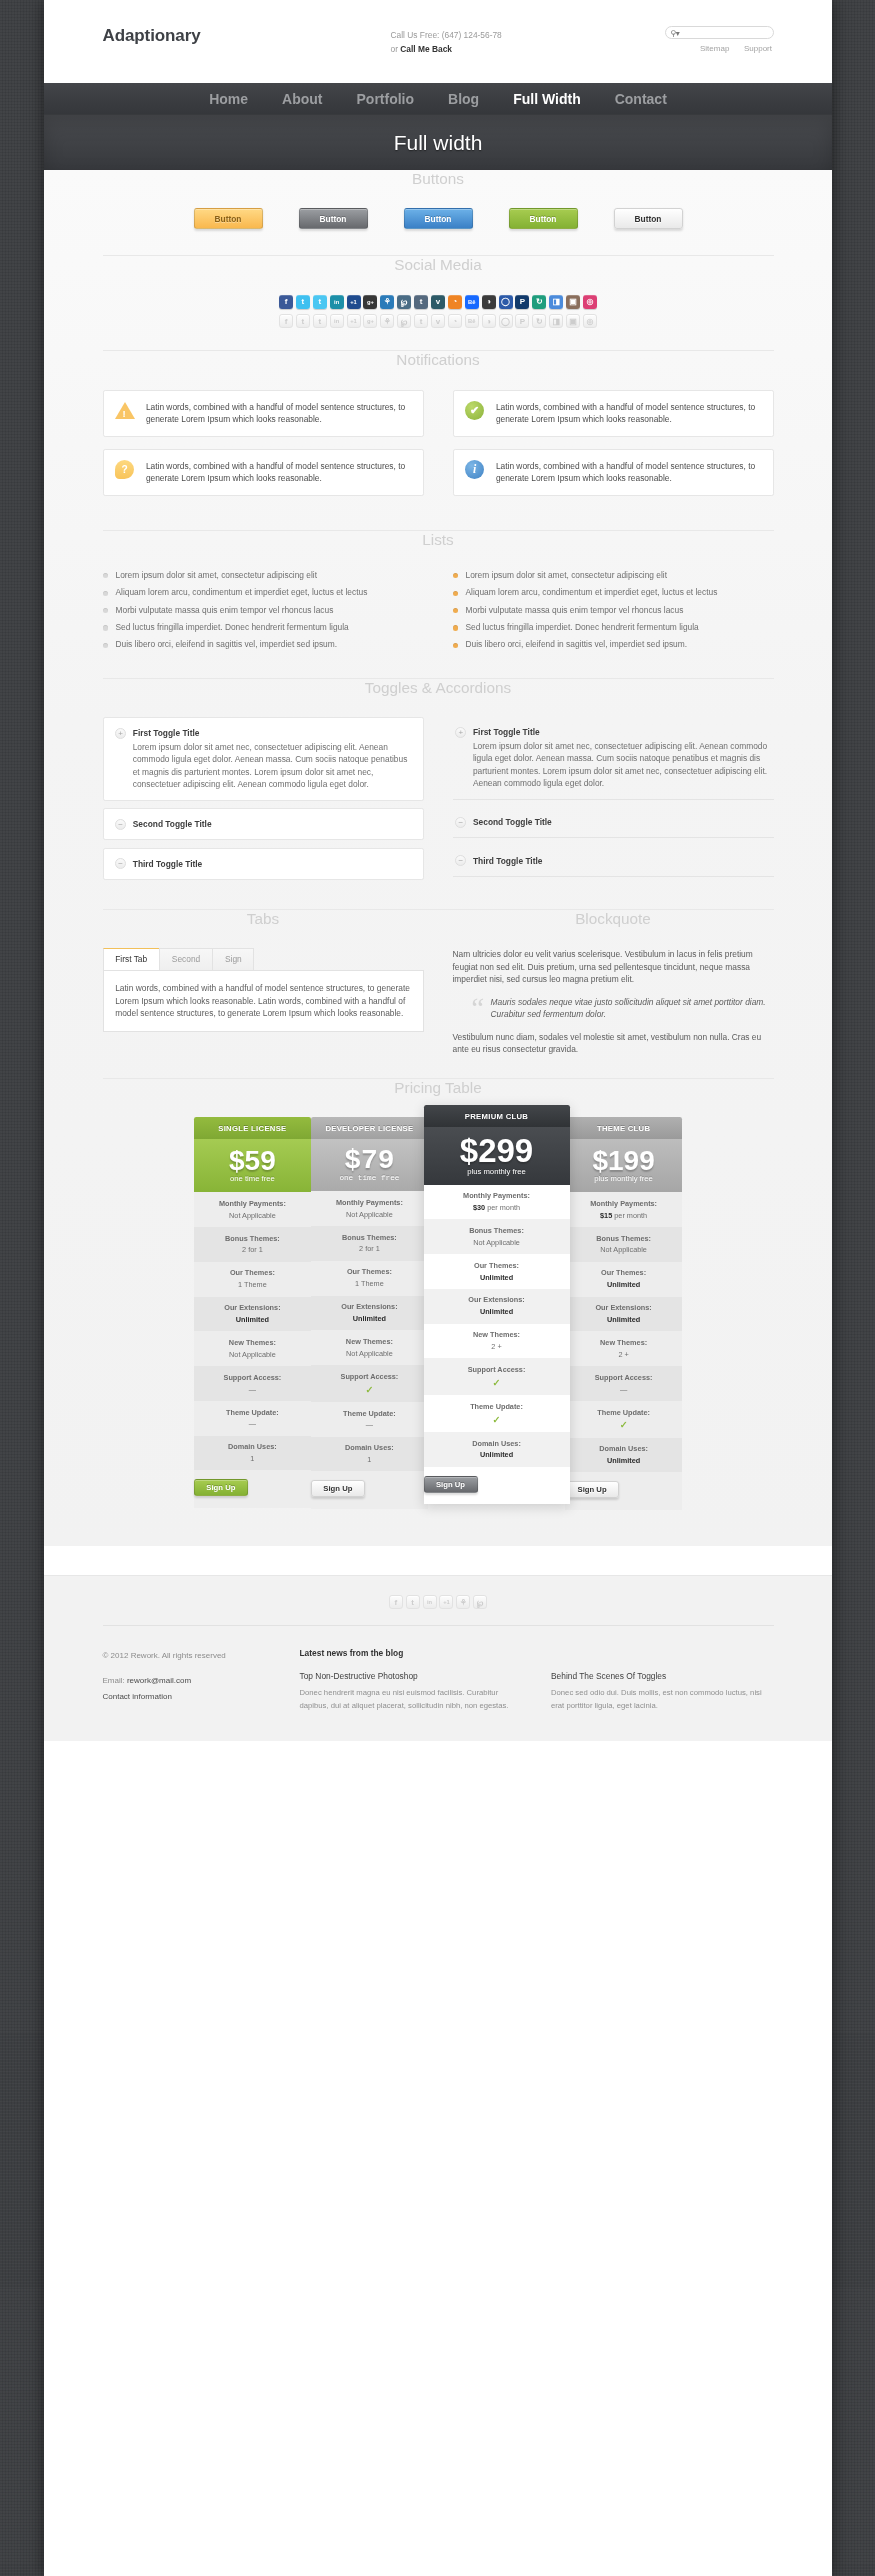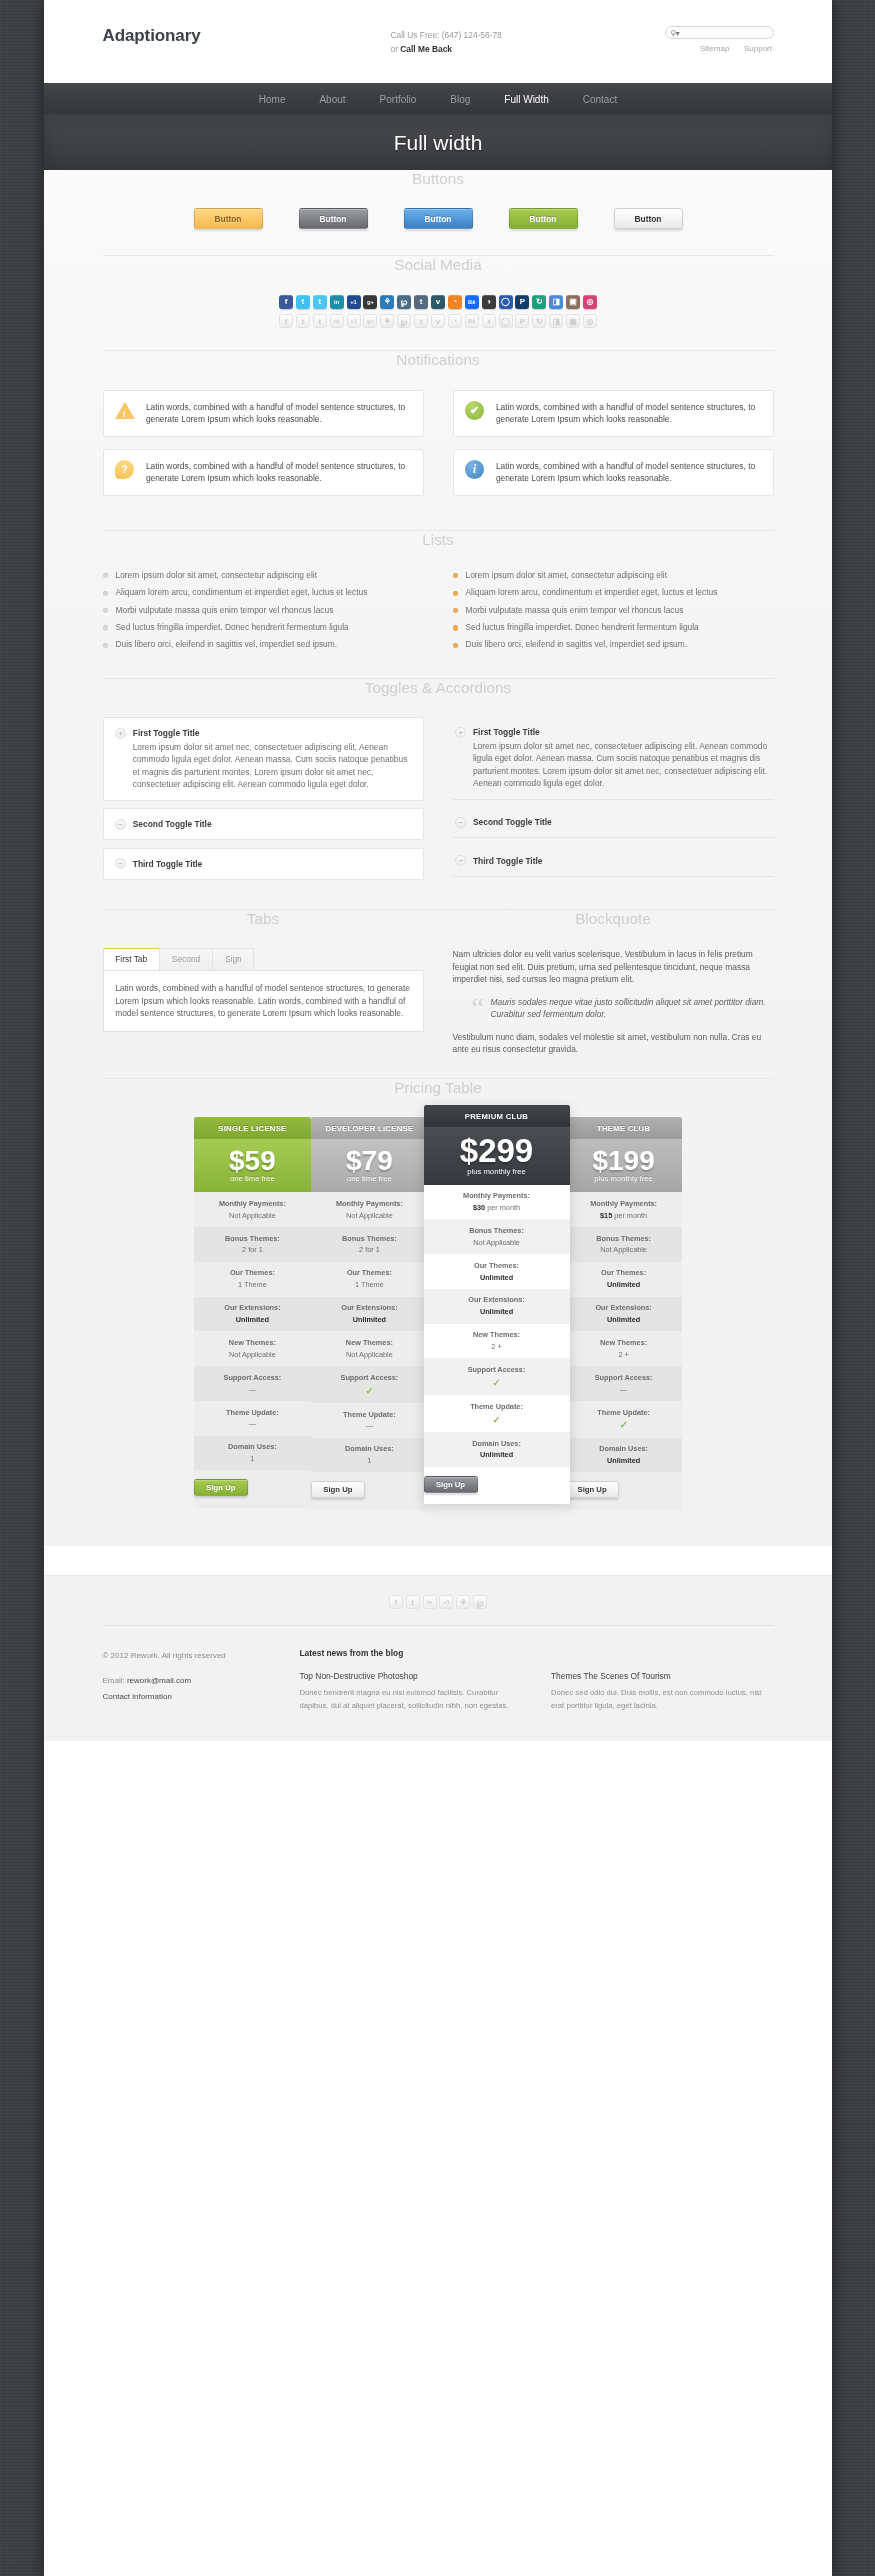--- a/index.html
+++ b/index.html
@@ -28,21 +28,21 @@
   .searchinput { border: 0; outline: 0; background: transparent; position: absolute; left: 19px; top: 1.5px;
      width: 82px; font-size: 7.3px; font-family: inherit; color: #555; }
   .utillinks { position: absolute; right: 1.5px; top: 44px; font-size: 8px; color: #a3a3a3; }
   .utillinks span { margin-left: 12.4px; }
 
   
   .navband { background: linear-gradient(180deg, #44464a 0%, #3b3d41 52%, #35373b 100%); height: 32px;
              border-bottom: 0.7px solid #2c2e31; position: relative; }
   .navband::after { content:""; position:absolute; left:0; right:0; bottom:-0.7px; height:0.7px; background: rgba(255,255,255,.06);}
   .nav { display: flex; justify-content: center; align-items: center; height: 32px; gap: 34px; }
-  .nav a { font-size: 10px; color: #9c9ea1; text-decoration: none; font-weight: normal; }
+  .nav a { font-size: 14px; color: #9c9ea1; text-decoration: none; font-weight: bold; }
   .nav a.active { color: #fff; }
   .hero { background: linear-gradient(180deg, #4a4c50 0%, #3f4145 55%, #37393d 100%);
           height: 55px; display: flex; align-items: center; justify-content: center;
           box-shadow: inset 0 7.3px 19px rgba(0,0,0,.18); }
   .hero h1 { color: #fff; font-size: 21px; font-weight: normal; text-shadow: 0 0.7px 1.5px rgba(0,0,0,.5); }
 
   
   .content { background: linear-gradient(180deg,#fafafa 0%, #f4f4f4 40%, #f2f2f2 100%); padding-bottom: 7.3px; }
   .sec { width: 671px; margin: 0 auto; }
   .sec-title { text-align: center; font-size: 15.3px; color: #cfcfcf; font-weight: normal; margin-bottom: 20.4px; }
@@ -132,21 +132,21 @@
              border-radius: 2.9px; font-size: 7.7px; font-weight: bold; color: #fff;
              text-shadow: 0 -0.7px 0 rgba(0,0,0,.25); border: 0.7px solid rgba(0,0,0,.14);
              box-shadow: 0 1.5px 2.2px rgba(0,0,0,.14), inset 0 0.7px 0 rgba(255,255,255,.35); cursor: pointer;}
   .signbtn.green { background: linear-gradient(180deg,#a7cc50,#84b133); }
   .signbtn.white { background: linear-gradient(180deg,#fff,#e9e9e9); color:#333; text-shadow:0 0.7px 0 #fff; border-color:#d2d2d2;}
   .signbtn.gray  { background: linear-gradient(180deg,#9b9ea2,#67696d); }
 
   .plan.green .phead { background: linear-gradient(180deg,#94bb3e,#7fa833); }
   .plan.green .pprice { background: linear-gradient(180deg,#a5cb52,#88b437); }
   .plan.gray  .phead { background: linear-gradient(180deg,#b7b7b7,#a1a1a1); }
-  .plan.gray  .pprice { background: linear-gradient(180deg,#c2c2c2,#aaaaaa); }
+  .plan.gray  .pprice { background: linear-gradient(180deg,#c2c2c2,#aaaaaa); font-family: Liberation Mono, monospace; }
   .plan.dark  .phead { background: linear-gradient(180deg,#43464a,#303336); }
   .plan.dark  .pprice { background: linear-gradient(180deg,#4a4d51,#35383c); }
   .plan.darkgray .phead { background: linear-gradient(180deg,#b0b0b0,#9a9a9a); }
   .plan.darkgray .pprice { background: linear-gradient(180deg,#bdbdbd,#a6a6a6); }
 
   .plan.featured { width: 146px; margin: -11.7px -4.4px 0; z-index: 5; background: #fff;
                    box-shadow: 0 2.9px 11.7px rgba(0,0,0,.16); }
   .plan.featured .pprice .amt { font-size: 33px; line-height: 35px; }
 
   .plan .rows .row:nth-child(odd)  { background: #ededed; }
@@ -591,21 +591,21 @@
         <div><a href="#">Contact information</a></div>
       </div>
       <div class="fc2">
         <div class="fh">Latest news from the blog</div>
         <div class="posts" id="foot-posts">
             <div class="post">
               <h4>Top Non-Destructive Photoshop</h4>
               <p>Donec hendrerit magna eu nisi euismod facilisis. Curabitur dapibus, dui at aliquet placerat, sollicitudin nibh, non egestas.</p>
             </div>
             <div class="post">
-              <h4>Themes The Scenes Of Tourism</h4>
+              <h4>Behind The Scenes Of Toggles</h4>
               <p>Donec sed odio dui. Duis mollis, est non commodo luctus, nisi erat porttitor ligula, eget lacinia.</p>
             </div>
           </div>
       </div>
     </div>
   </div>
 </div>
 
 
 </body></html>

